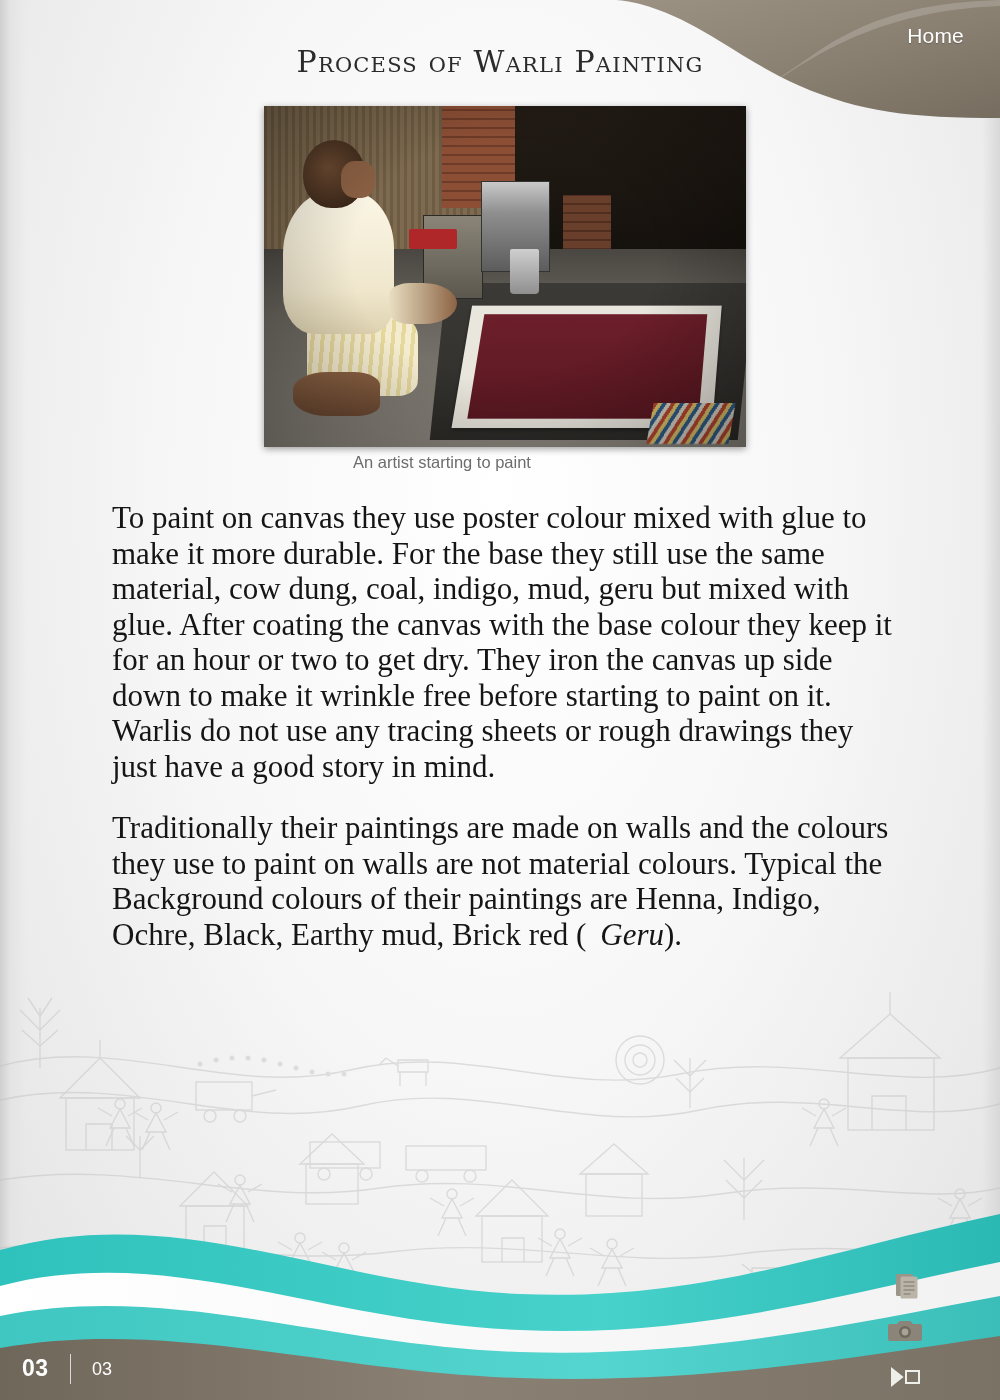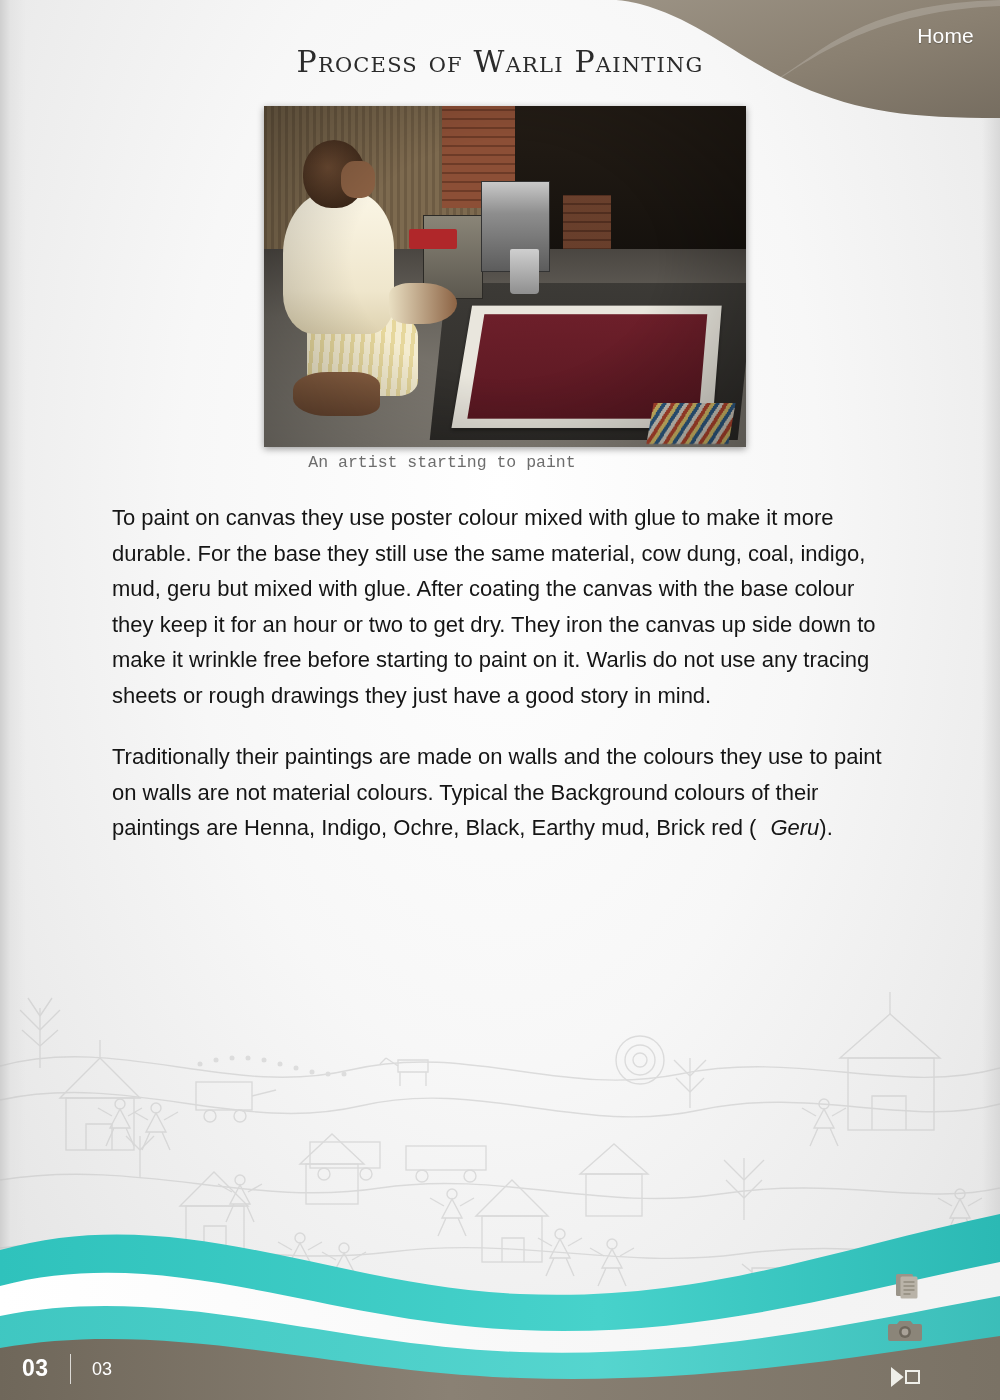--- a/index.html
+++ b/index.html
@@ -45,21 +45,21 @@
     width: 1000px;
     height: 120px;
     overflow: hidden;
     pointer-events: none;
   }
   .header-curve svg { display: block; }
 
   .home-link {
     position: absolute;
     top: 24px;
-    right: 26px;
+    right: 36px;
     color: #ffffff;
     font-size: 21px;
     letter-spacing: .2px;
     font-family: "Liberation Sans", sans-serif;
     text-shadow: 0 1px 1px rgba(0,0,0,.25);
     cursor: pointer;
   }
 
   
   .title {
@@ -190,31 +190,31 @@
     background: radial-gradient(ellipse at 50% 45%, rgba(0,0,0,0) 45%, rgba(0,0,0,.35) 100%);
   }
 
   .caption {
     position: absolute;
     top: 453px;
     left: 0; width: 884px;
     text-align: center;
     font-size: 16.5px;
     color: #6d6d6d;
-    font-family: Liberation Mono, monospace;
+    font-family: Liberation Sans, sans-serif;
   }
 
   
   .body-copy {
     position: absolute;
     left: 112px;
     top: 500px;
     width: 782px;
-    font-family: Liberation Sans, sans-serif;
-    font-size: 22px;
+    font-family: Liberation Serif, serif;
+    font-size: 31px;
     line-height: 35.5px;
     color: #151515;
   }
   .body-copy p { margin: 0 0 26px 0; }
   .body-copy em { font-style: italic; margin-left: 14px; }
 
   
   .mural {
     position: absolute;
     left: 0; right: 0;

